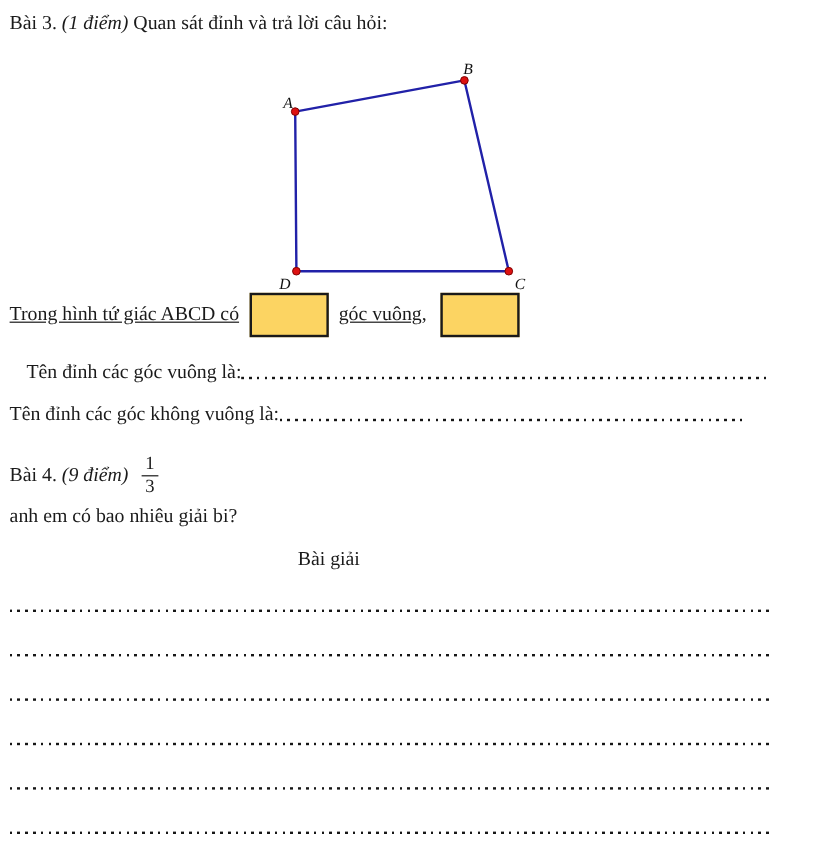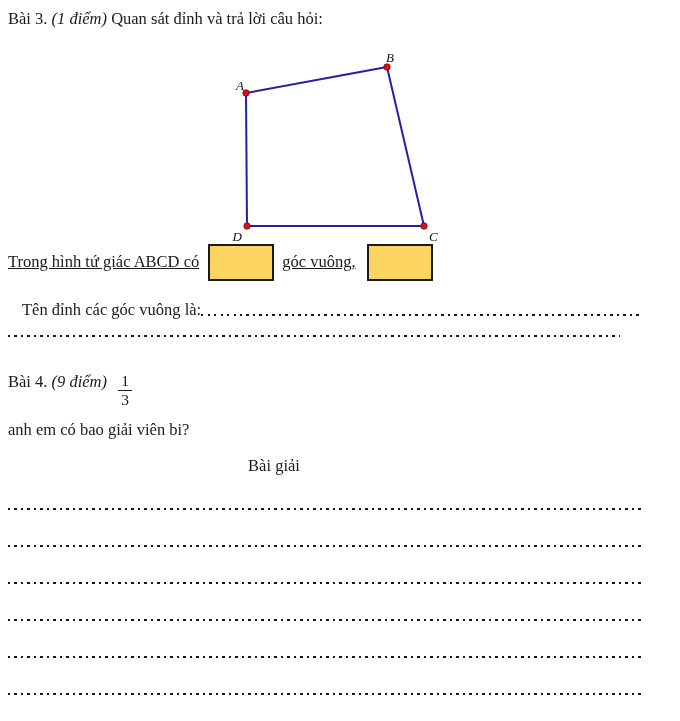--- a/index.html
+++ b/index.html
@@ -33,21 +33,21 @@
   .dotline{
     height:2px;
     background:repeating-linear-gradient(90deg,#161616 0 2.2px,transparent 2.2px 6.5px);
   }
   .leader{flex:1 1 auto;align-self:flex-end;margin-bottom:4px;}
 
   #ten-vuong{left:8px;top:300px;width:617px;display:flex;margin-left:14px;}
   #ten-khong-vuong{left:8px;top:335px;width:612px;display:flex;}
 
   
-  #ex4-line1{left:8px;top:372px;height:48px;display:flex;white-space:pre;}
+  #ex4-line1{left:8px;top:372px;height:48px;display:flex;align-items:center;white-space:pre;}
   .fraction{
     display:inline-flex;flex-direction:column;align-items:center;
     margin:0 7px;font-size:15.5px;line-height:1.15;
   }
   .fraction .num{padding:0 3px;}
   .fraction .den{border-top:1.6px solid #1a1a1a;padding:0 3px;}
   #ex4-line2{left:8px;top:420px;}
 
   #solution-heading{left:0;top:456px;width:548px;text-align:center;}
 
@@ -83,34 +83,35 @@
   <span class="answer-box" id="box1" style="background: rgb(252, 212, 98);"></span>
   <span>góc vuông,</span>
   <span class="answer-box" id="box2" style="background: rgb(252, 212, 98);"></span>
 </div>
 
 <div class="abs" id="ten-vuong">
   <span>Tên đỉnh các góc vuông là:</span>
   <span class="dotline leader"></span>
 </div>
 <div class="abs" id="ten-khong-vuong">
+  <span>Tên đỉnh các góc không vuông là:</span>
   <span class="dotline leader"></span>
 </div>
 
 <div class="abs" id="ex4-line1">
   <span class="bold">Bài 4.</span>
   <span> </span>
   <span class="italic">(9 điểm)</span>
   <span> </span>
   <span class="fraction">
     <span class="num">1</span>
     <span class="den">3</span>
   </span>
 </div>
-<div class="abs" id="ex4-line2">anh em có bao giải viên bi?</div>
+<div class="abs" id="ex4-line2">anh em có bao nhiêu giải bi?</div>
 
 <div class="abs" id="solution-heading">Bài giải</div>
 
 <div class="abs" id="solution-answer-lines">
     <div class="dotline"></div>
     <div class="dotline"></div>
     <div class="dotline"></div>
     <div class="dotline"></div>
     <div class="dotline"></div>
     <div class="dotline"></div>

